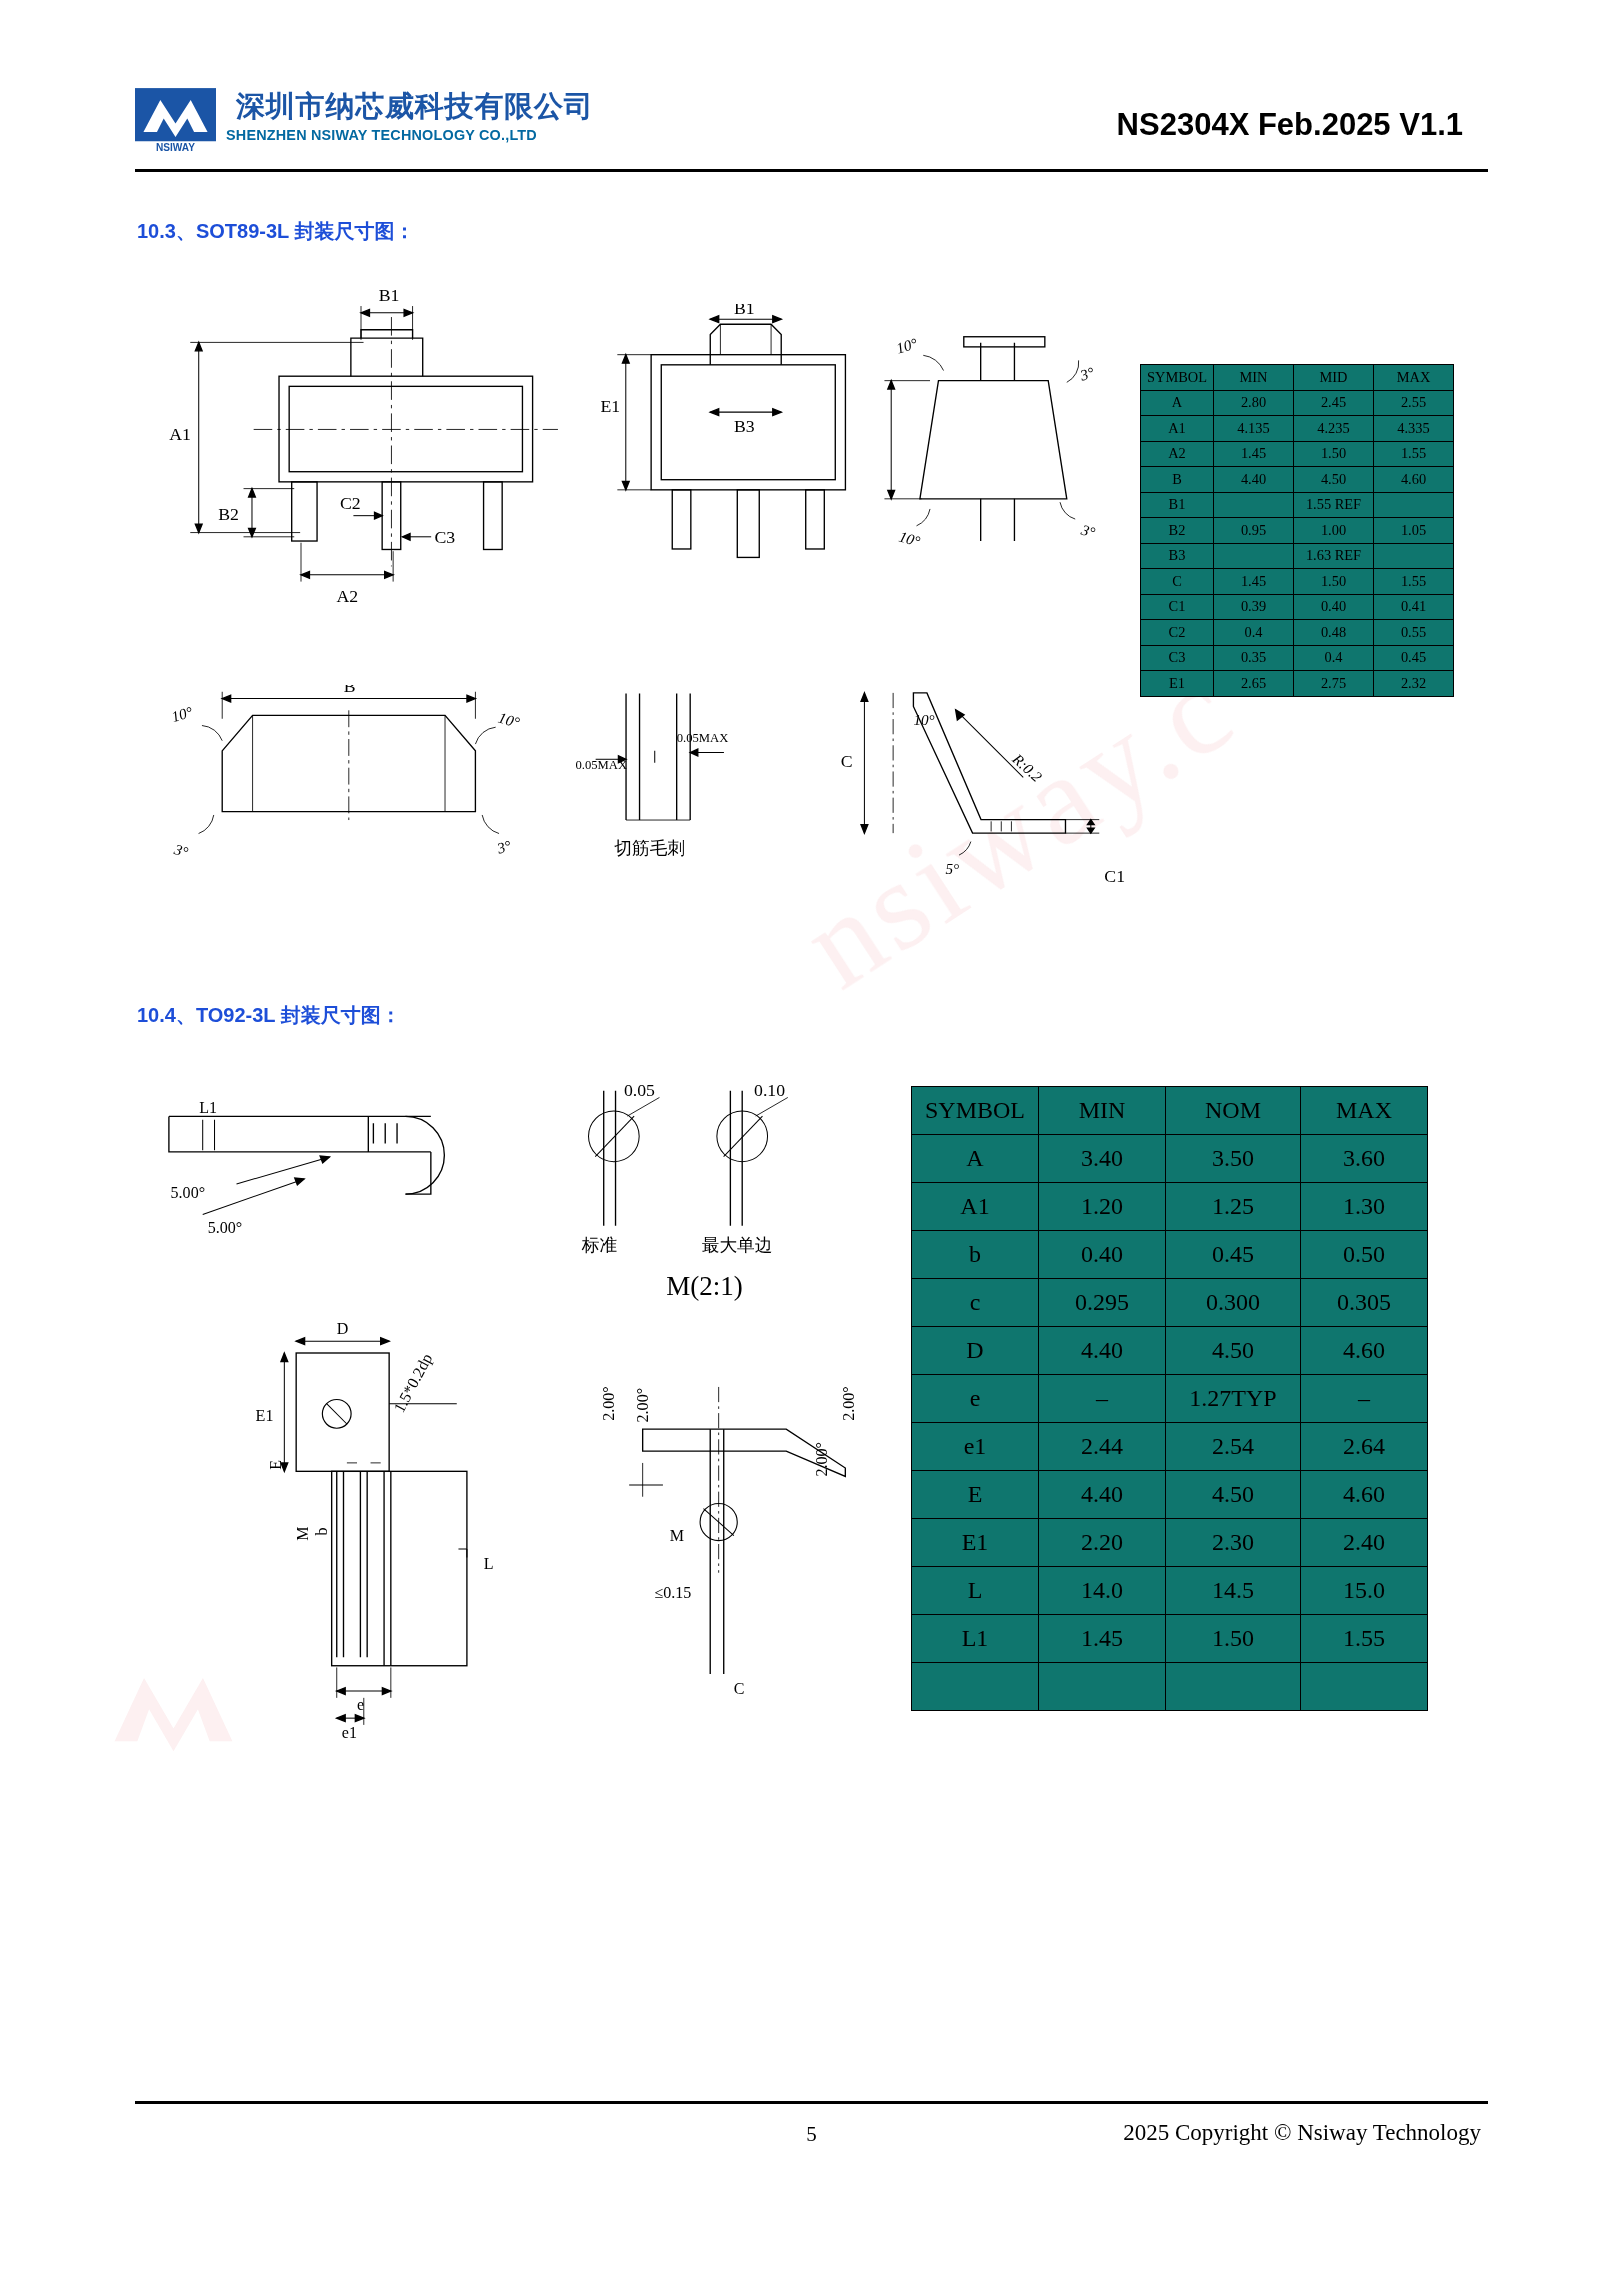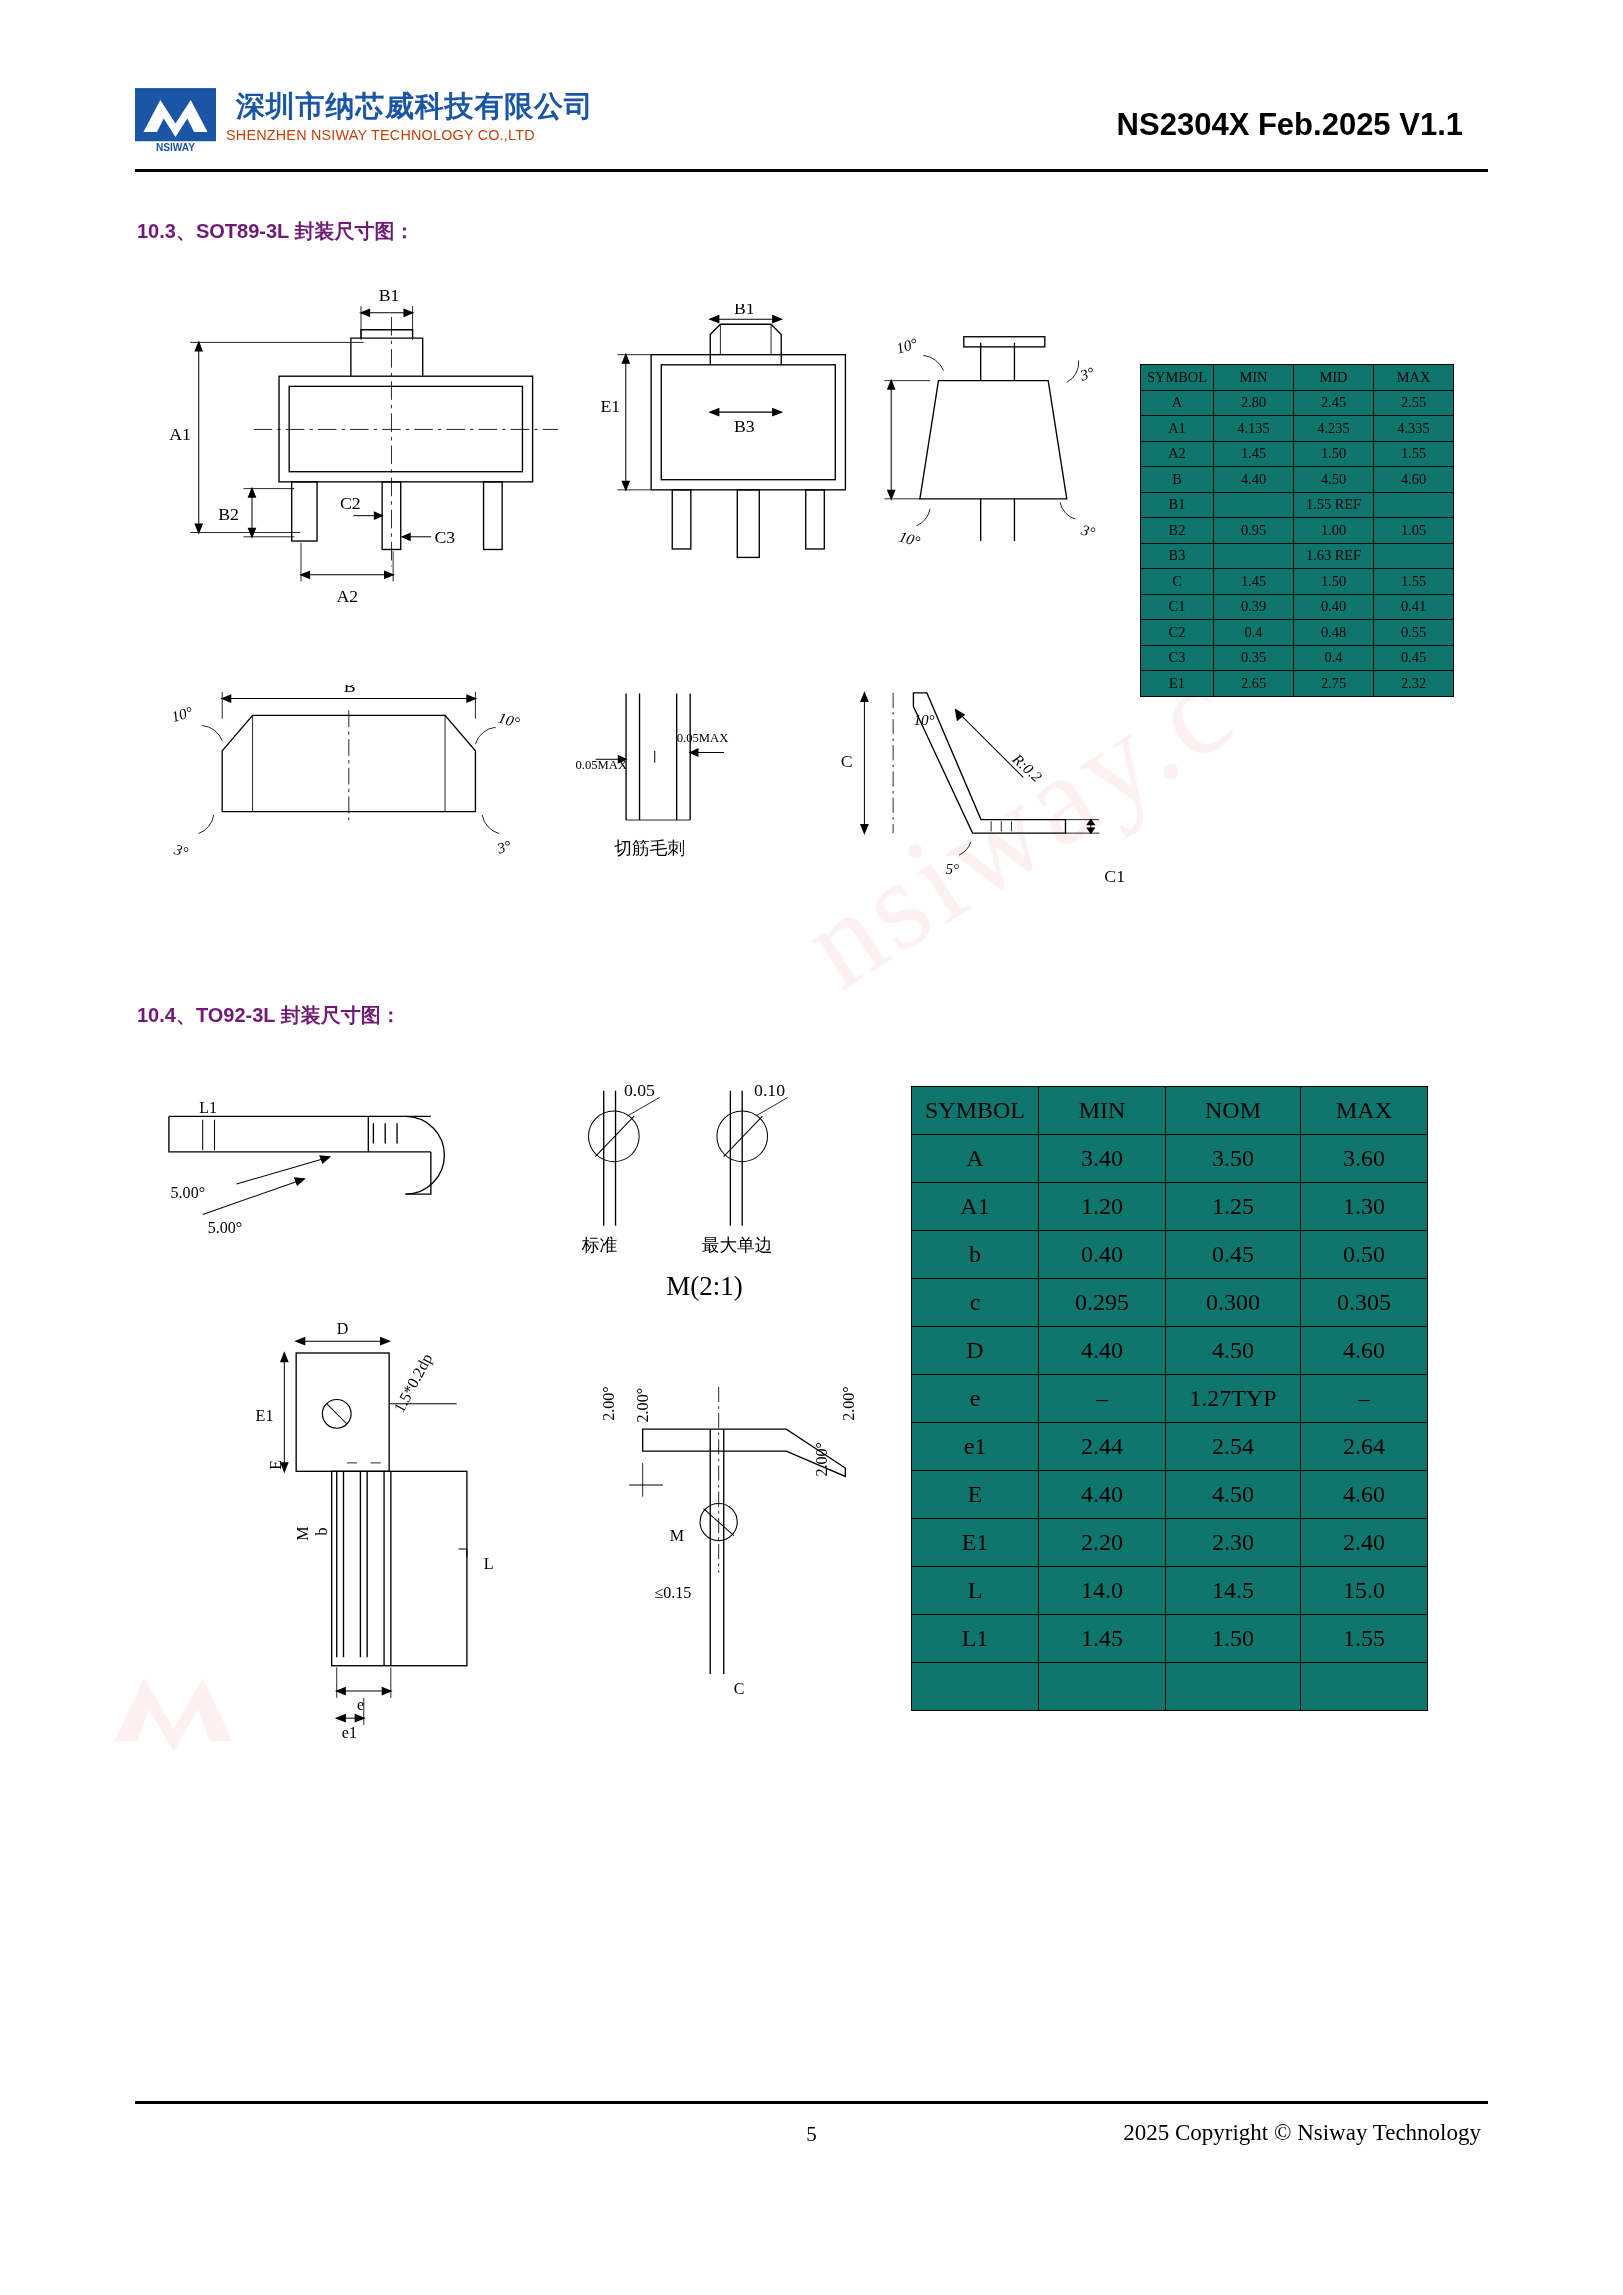--- a/index.html
+++ b/index.html
@@ -42,22 +42,22 @@
     font-size: 29px;
     font-weight: bold;
     color: #1b55a6;
     letter-spacing: 0.8px;
   }
   .logo-text-en {
     position: absolute;
     left: 91px;
     top: 42px;
     font-size: 14.4px;
-    font-weight: normal;
-    color: #c2410c;
+    font-weight: bold;
+    color: #0369a1;
     letter-spacing: 0.2px;
   }
   .header-right {
     position: absolute;
     right: 25px;
     top: 22px;
     font-size: 31px;
     font-weight: bold;
     color: #000;
   }
@@ -68,21 +68,21 @@
     width: 1353px;
     height: 3.4px;
     background: #000;
   }
 
   
   .section-title {
     position: absolute;
     font-size: 20px;
     font-weight: bold;
-    color: #701a75;
+    color: #1d4ed8;
     white-space: nowrap;
   }
   #sec-103 { left: 137px; top: 218px; }
   #sec-104 { left: 137px; top: 1002px; }
 
   
   .dwg { position: absolute; }
 
   
   table.dim {

